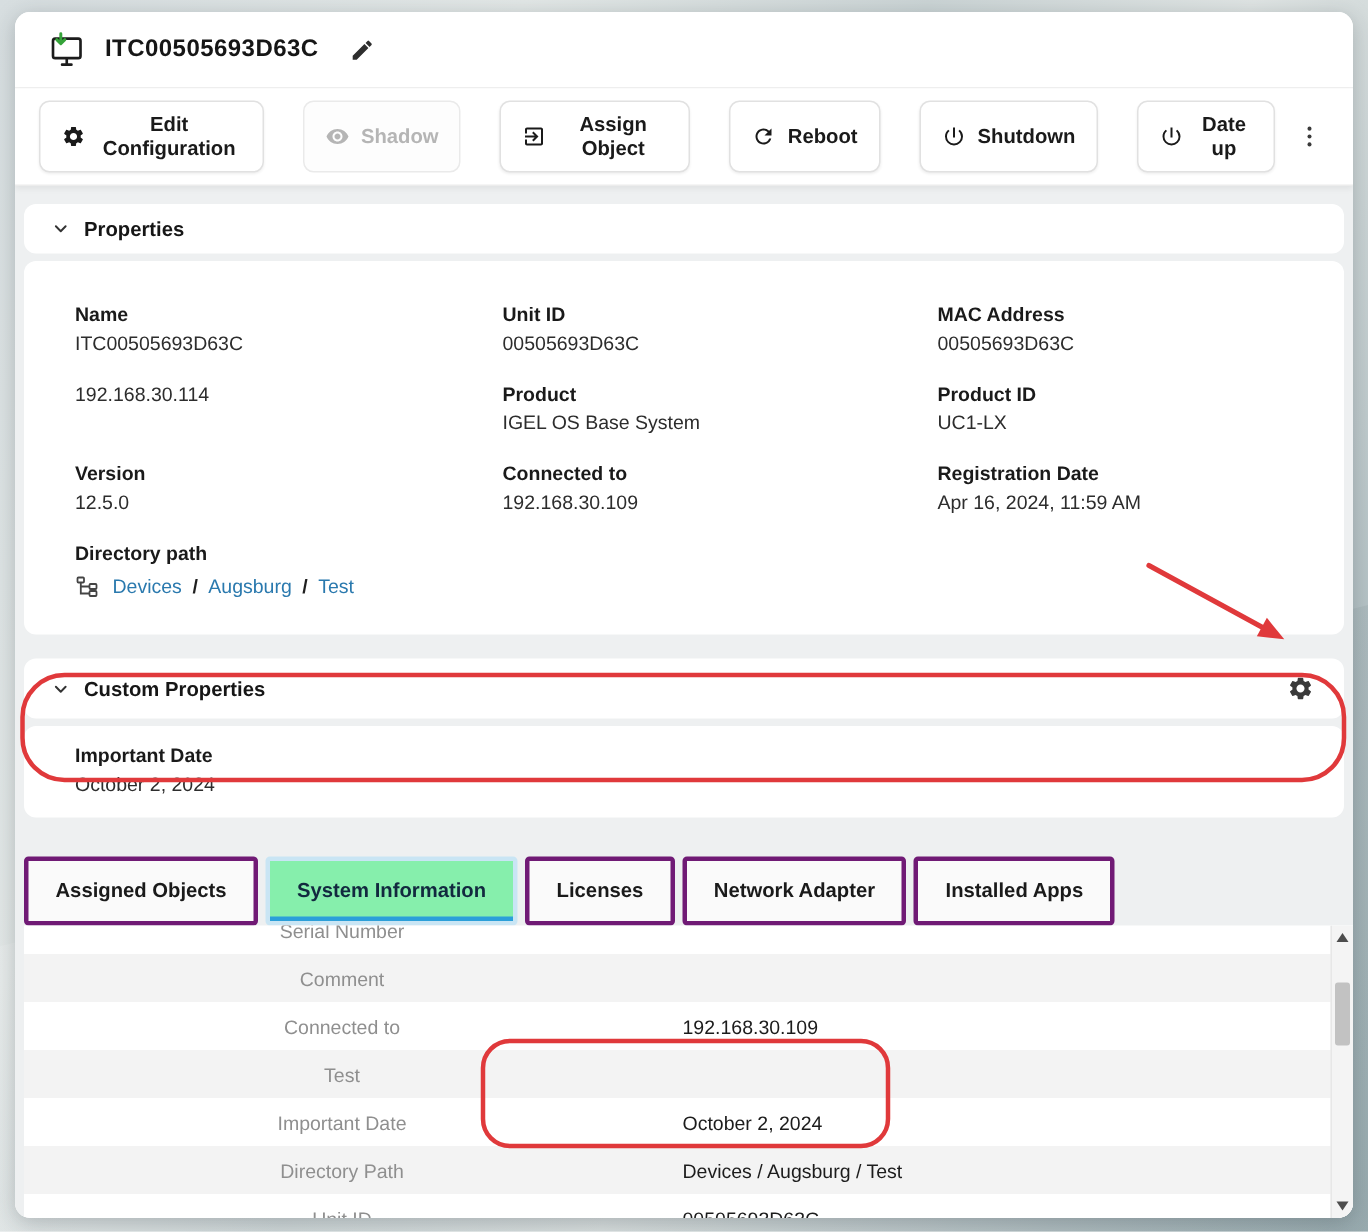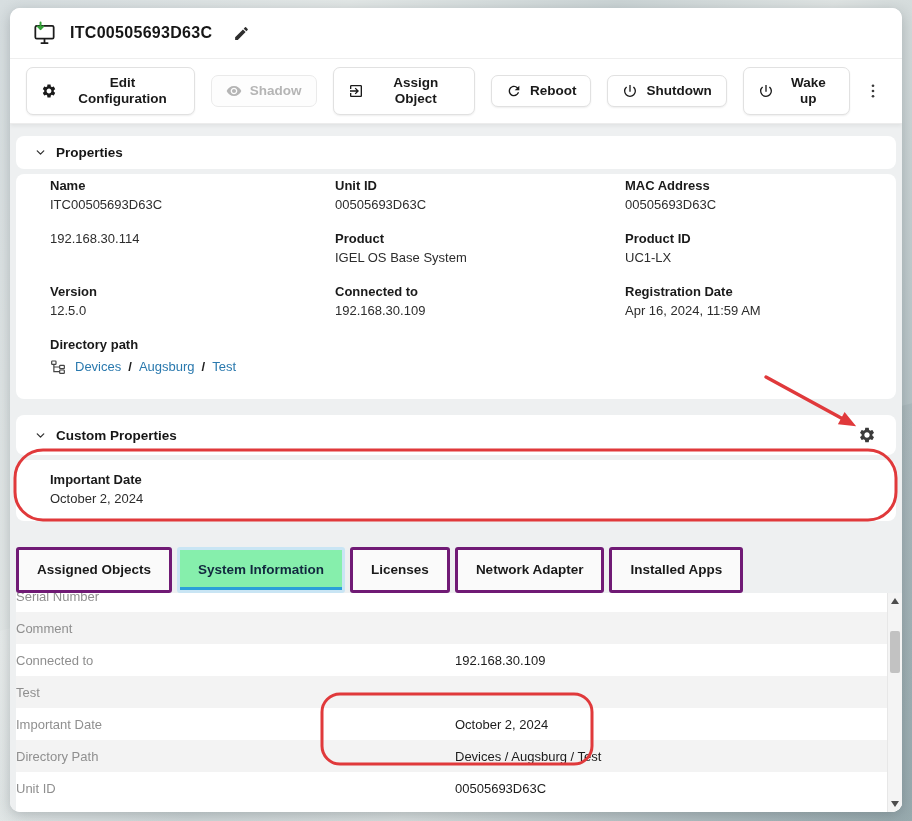--- a/index.html
+++ b/index.html
@@ -34,21 +34,21 @@
   
   .content{flex:1;background:#eef0f1;padding:12px 6px 0;overflow:hidden;
     display:flex;flex-direction:column;min-height:0;}
   .sec-header{background:#fff;border-radius:8px;padding:9px 18px;display:flex;
     align-items:center;gap:9px;margin-bottom:5px;flex:0 0 auto;cursor:pointer;}
   .sec-title{font-size:13.5px;font-weight:700;color:#161616;}
   .chev{color:#333;display:inline-flex;}
   .chev svg{width:13px;height:13px;display:block;}
   .gear-right{margin-left:auto;background:none;border:none;padding:2px;cursor:pointer;color:#3a3a3a;}
   .gear-right svg{width:18px;height:18px;display:block;}
-  .props-body{background:#fff;border-radius:8px;padding:4px 34px 24px;margin-bottom:16px;flex:0 0 auto;}
+  .props-body{background:#fff;border-radius:8px;padding:28px 34px 24px;margin-bottom:16px;flex:0 0 auto;}
   .fields-grid{display:grid;grid-template-columns:285px 290px 1fr;row-gap:18px;}
   .field .flabel{font-size:13px;font-weight:700;color:#1a1a1a;margin-bottom:3px;line-height:16px;}
   .field .fvalue{font-size:13px;color:#2d2d2d;line-height:16px;}
   .dirpath{margin-top:18px;}
   .dirpath .flabel{font-size:13px;font-weight:700;color:#1a1a1a;margin-bottom:6px;line-height:16px;}
   .crumbs{display:flex;align-items:center;gap:7px;font-size:13px;line-height:16px;}
   .crumbs a{color:#2a79ae;text-decoration:none;}
   .crumb-sep{color:#1f1f1f;font-weight:700;}
   .tree-icon{color:#444;display:inline-flex;margin-right:2px;}
   .tree-icon svg{width:16px;height:16px;display:block;}
@@ -57,21 +57,21 @@
   .tabs{display:flex;gap:5px;padding:0;flex:0 0 auto;}
   .tab{background:#fafafa;border:3px solid #701a75;border-radius:3px;padding:12px 18px;
     font-family:inherit;font-size:13.5px;font-weight:700;color:#1a1a1a;cursor:pointer;line-height:16px;}
   .tab.active{background:#86efac;border-color:#c9e5f4;color:#12293f;
     box-shadow:inset 0 -3px 0 #2b9fd9;}
   
   .table-card{flex:1;min-height:0;background:#fff;position:relative;overflow:hidden;margin-right:-6px;}
   .table-rows{margin-top:-13px;margin-right:14px;}
   .trow{height:32px;display:flex;align-items:center;font-size:13px;}
   .trow:nth-child(even){background:#f3f3f3;}
-  .trow .rlabel{width:424px;flex:0 0 auto;text-align:left;color:#8f8f8f;padding-right:15px;}
+  .trow .rlabel{width:424px;flex:0 0 auto;text-align:center;color:#8f8f8f;padding-right:15px;}
   .trow .rvalue{color:#1c1c1c;}
   .sbar{position:absolute;top:0;right:0;bottom:0;width:14px;background:#f4f4f4;
     border-left:1px solid #e7e7e7;}
   .sarrow{position:absolute;left:0;width:14px;height:14px;display:flex;align-items:center;
     justify-content:center;cursor:pointer;}
   .sarrow.up{top:1px;} .sarrow.down{bottom:1px;}
   .tri-up{width:0;height:0;border-left:4px solid transparent;border-right:4px solid transparent;
     border-bottom:6px solid #4d4d4d;}
   .tri-down{width:0;height:0;border-left:4px solid transparent;border-right:4px solid transparent;
     border-top:6px solid #4d4d4d;}
@@ -99,21 +99,21 @@
     <button class="pencil-btn">
       <span>
         <svg viewBox="0 0 24 24" fill="currentColor">
             <path d="M3 17.25V21h3.75L17.81 9.94l-3.75-3.75L3 17.25zM20.71 7.04c.39-.39.39-1.02 0-1.41l-2.34-2.34a1 1 0 0 0-1.41 0l-1.83 1.83 3.75 3.75 1.83-1.83z"></path>
           </svg>
       </span>
     </button>
   </div>
 
   <div class="toolbar">
-    <span style="display:flex;gap:16px;align-items:center;">
+    <span style="display:flex;gap:26px;">
         <button class="btn">
           <span class="bicon">
             <svg viewBox="0 0 24 24" fill="currentColor">
               <path d="M19.14 12.94c.04-.3.06-.61.06-.94 0-.32-.02-.64-.07-.94l2.03-1.58c.18-.14.23-.41.12-.61l-1.92-3.32c-.12-.22-.37-.29-.59-.22l-2.39.96c-.5-.38-1.03-.7-1.62-.94L14.4 2.81c-.04-.24-.24-.41-.48-.41h-3.84c-.24 0-.43.17-.47.41l-.36 2.54c-.59.24-1.13.57-1.62.94l-2.39-.96c-.22-.08-.47 0-.59.22L2.74 8.87c-.12.21-.08.47.12.61l2.03 1.58c-.05.3-.09.63-.09.94s.02.64.07.94l-2.03 1.58c-.18.14-.23.41-.12.61l1.92 3.32c.12.22.37.29.59.22l2.39-.96c.5.38 1.03.7 1.62.94l.36 2.54c.05.24.24.41.48.41h3.84c.24 0 .44-.17.47-.41l.36-2.54c.59-.24 1.13-.56 1.62-.94l2.39.96c.22.08.47 0 .59-.22l1.92-3.32c.12-.22.07-.47-.12-.61l-2.01-1.58zM12 15.6c-1.98 0-3.6-1.62-3.6-3.6s1.62-3.6 3.6-3.6 3.6 1.62 3.6 3.6-1.62 3.6-3.6 3.6z"></path>
             </svg>
           </span>
           <span>Edit Configuration</span>
         </button>
         <button class="btn disabled">
           <span class="bicon">
@@ -146,21 +146,21 @@
             </svg>
           </span>
           <span>Shutdown</span>
         </button>
         <button class="btn">
           <span class="bicon">
             <svg viewBox="0 0 24 24" fill="currentColor">
               <path d="M13 3h-2v10h2V3zm4.83 2.17-1.42 1.42A6.92 6.92 0 0 1 19 12c0 3.87-3.13 7-7 7s-7-3.13-7-7c0-2.19 1.01-4.14 2.58-5.42L6.17 5.17A8.93 8.93 0 0 0 3 12a9 9 0 0 0 18 0c0-2.74-1.23-5.18-3.17-6.83z"></path>
             </svg>
           </span>
-          <span>Wake up</span>
+          <span>Date up</span>
         </button>
       </span>
     <button class="kebab-btn">
       <span>
         <svg viewBox="0 0 24 24" fill="currentColor">
             <circle cx="12" cy="5" r="1.8"></circle>
             <circle cx="12" cy="12" r="1.8"></circle>
             <circle cx="12" cy="19" r="1.8"></circle>
           </svg>
       </span>

